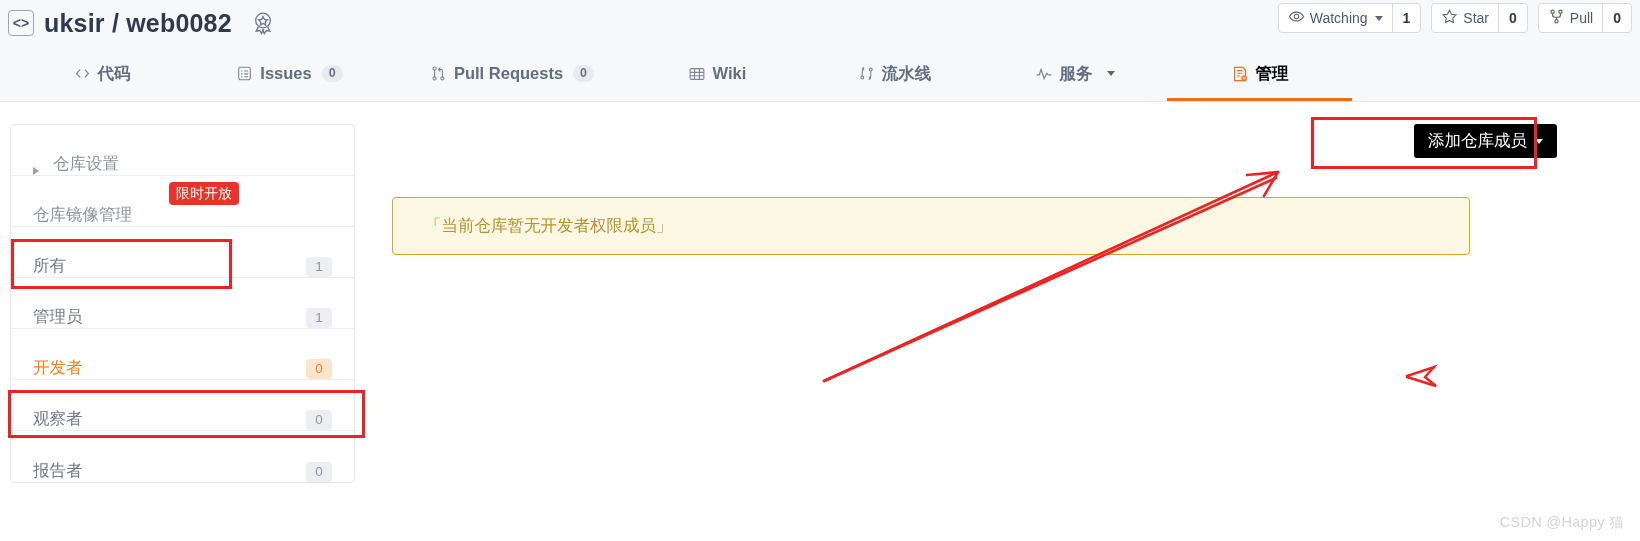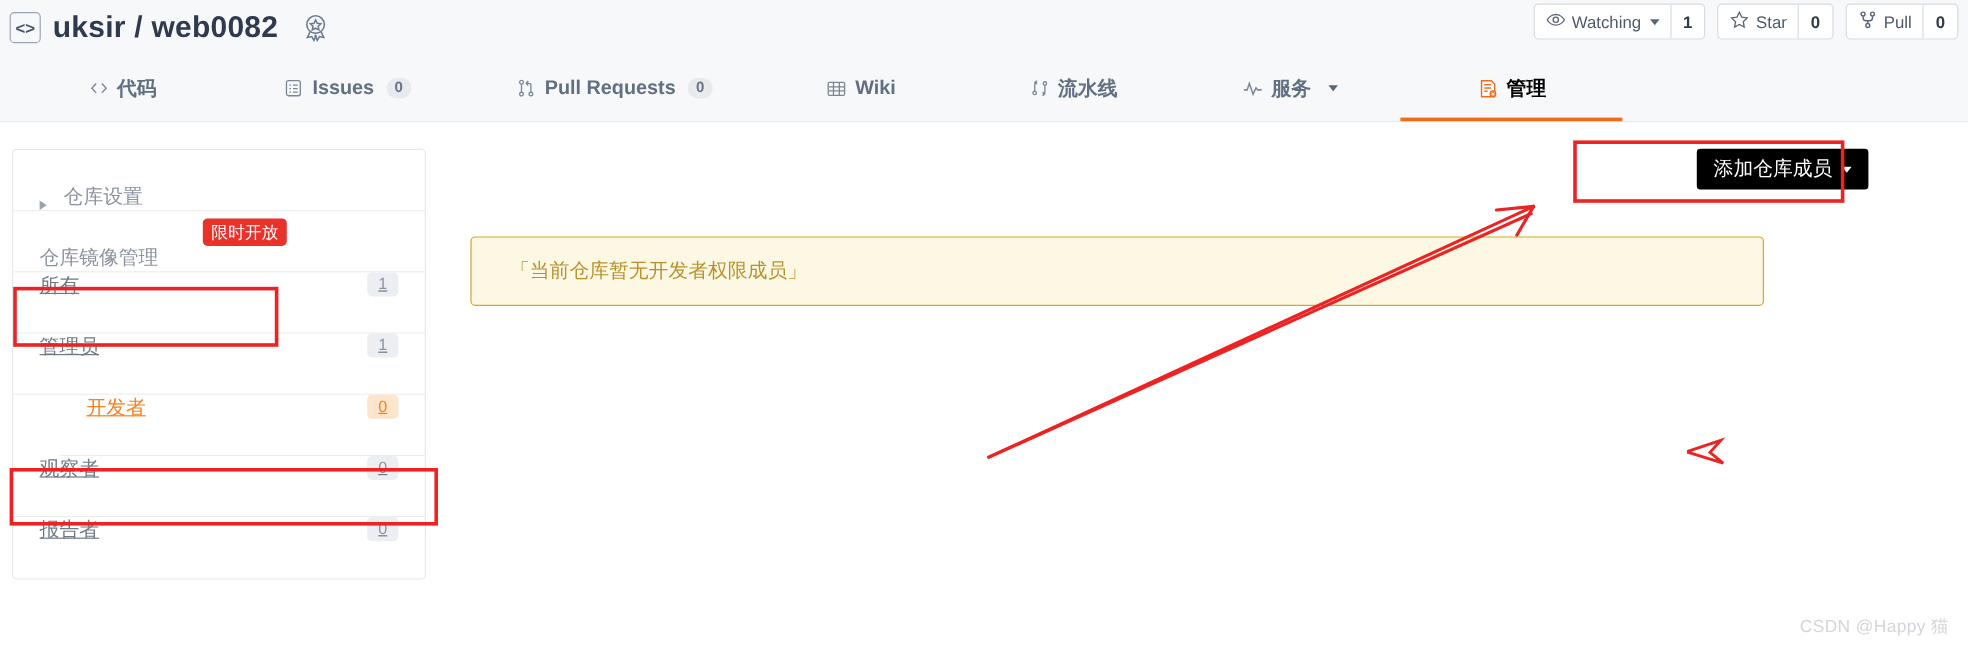--- a/index.html
+++ b/index.html
@@ -174,29 +174,28 @@
     color: #fff;
     font-size: 14px;
     font-weight: normal;
     line-height: 1;
     padding: 4px 7px 5px;
     border-radius: 4px;
     white-space: nowrap;
   }
   .sub-row {
     height: 51px;
-    display: flex; align-items: flex-start; justify-content: space-between;
+    display: flex; align-items: flex-end; justify-content: space-between;
     padding: 0 22px 0 22px;
     border-bottom: 1px solid #eceef0;
     font-size: 16.5px;
     color: #707a86;
-    text-decoration: underline;
   }
   .sub-row:last-child { border-bottom: none; }
-  .sub-row.selected { color: #f5821f; margin-left: 39px; }
+  .sub-row.selected { color: #f5821f; }
   .count-pill {
     background: #eceef1;
     color: #8a94a3;
     border-radius: 4px;
     font-size: 13.5px;
     min-width: 26px;
     text-align: center;
     padding: 3px 7px;
     line-height: 14px;
   }

